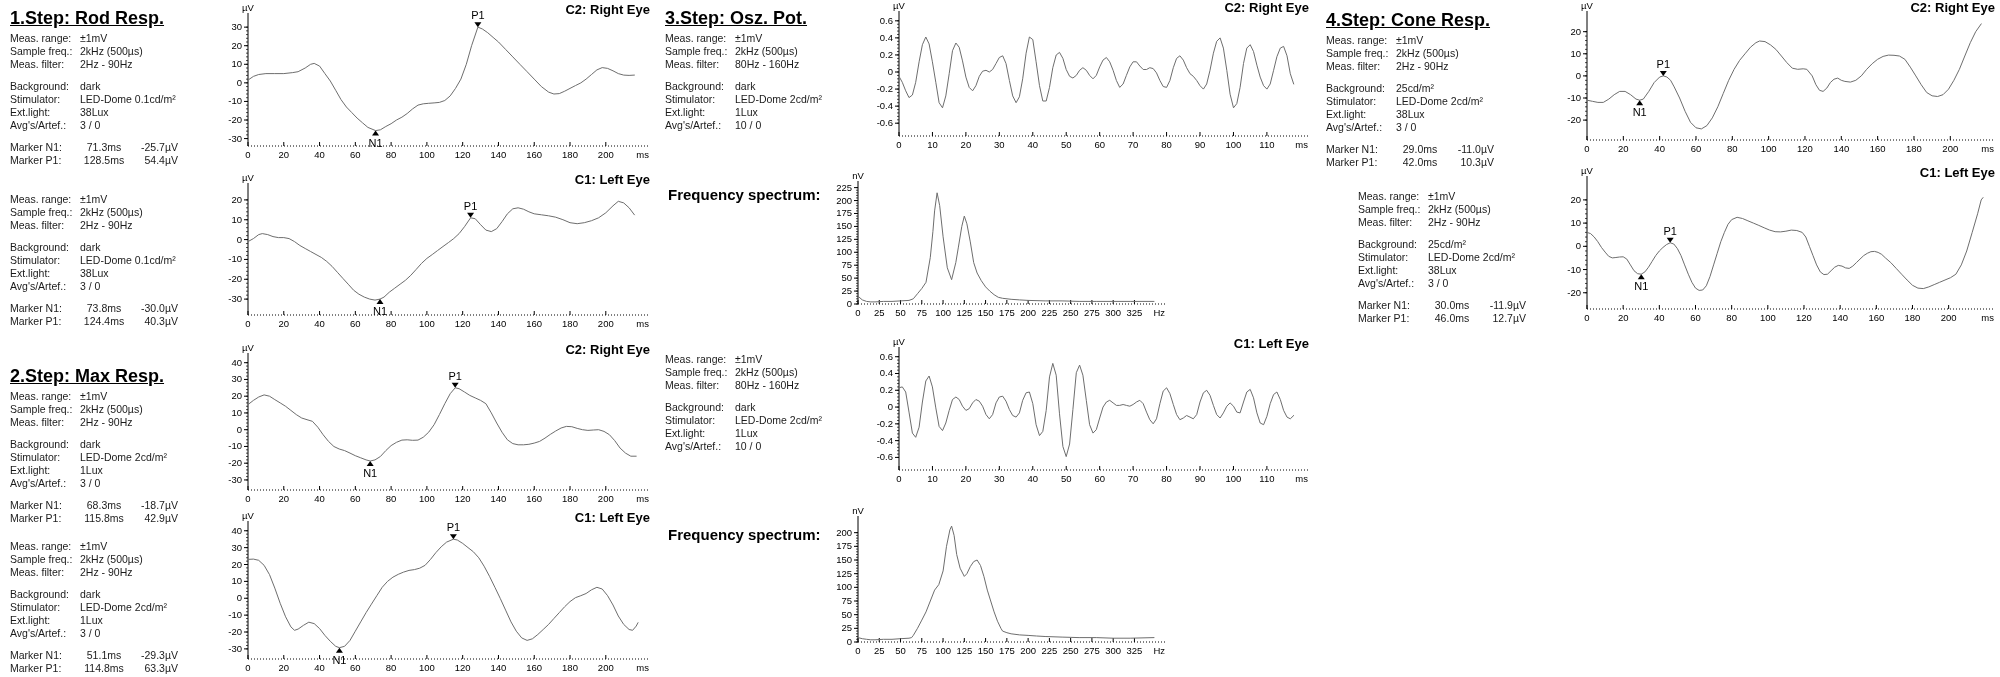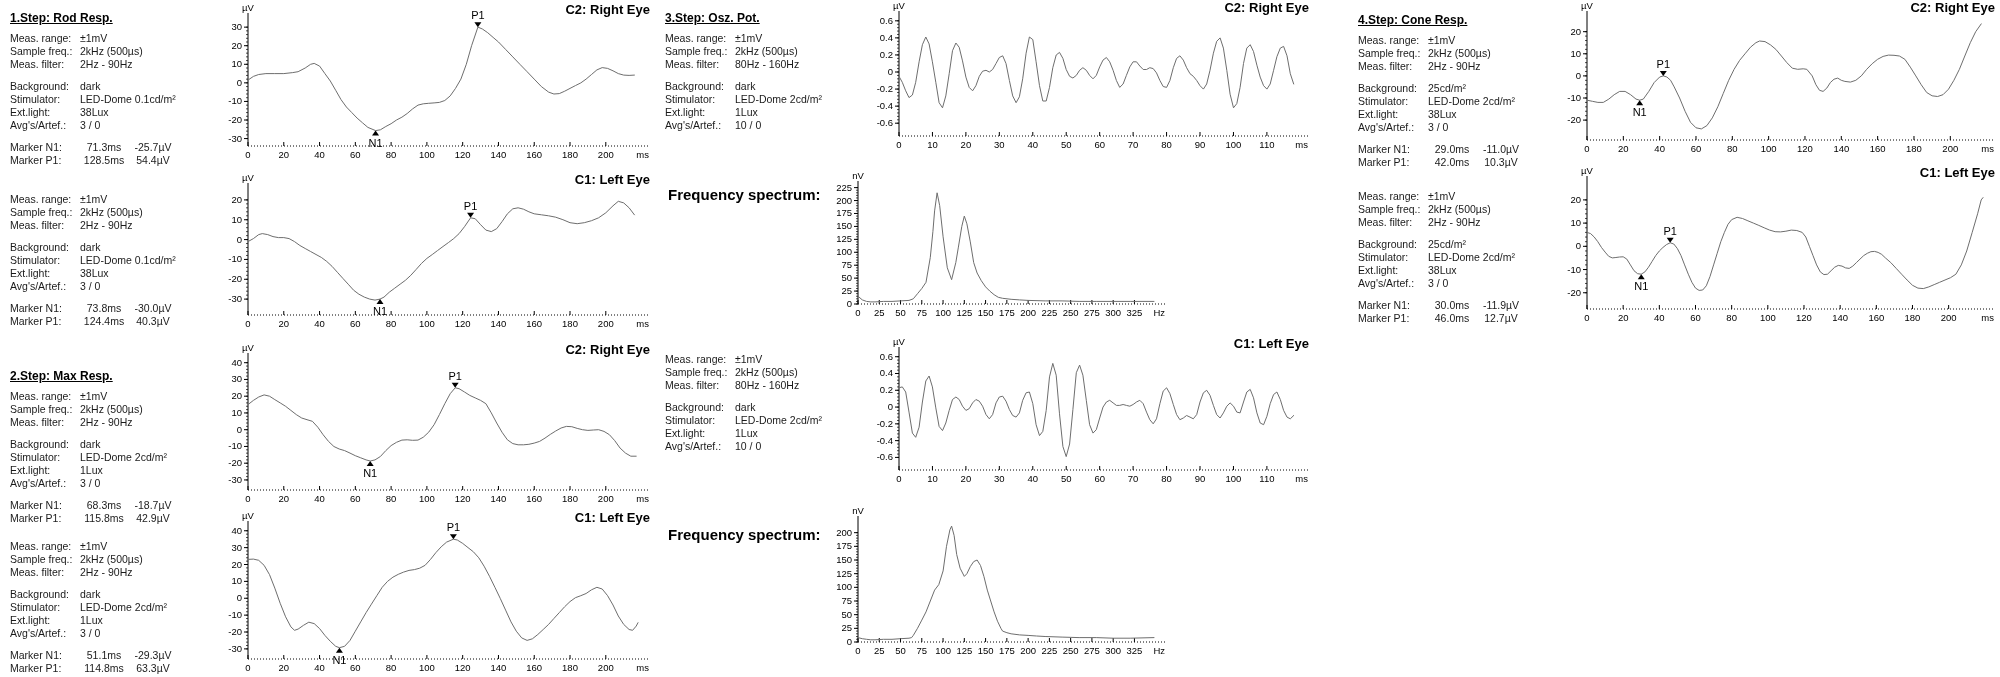--- a/index.html
+++ b/index.html
@@ -1,25 +1,25 @@
 <!DOCTYPE html>
 <html><head>
 <meta charset="utf-8">
 <style>
   html,body{margin:0;padding:0;background:#ffffff;}
   body{font-family:"Liberation Sans", sans-serif; color:#111;}
   #page{position:relative;width:2000px;height:677px;background:#fff;overflow:hidden;}
   .params{position:absolute;width:205px;font-size:10.5px;line-height:13px;color:#1a1a1a;}
-  .step-title{font-size:12px;font-weight:bold;text-decoration:underline;margin-bottom:7px;color:#000;}
+  .step-title{font-size:18px;font-weight:bold;text-decoration:underline;margin-bottom:7px;color:#000;}
   .pgroup{margin-bottom:9px;}
   .prow{white-space:nowrap;}
   .pk{display:inline-block;width:70px;}
   .pv{display:inline-block;}
   .pm-ms{display:inline-block;width:48px;text-align:center;}
-  .pm-uv{display:inline-block;width:50px;text-align:center;}
+  .pm-uv{display:inline-block;width:50px;text-align:right;}
   .chart{position:absolute;}
   .freq-label{position:absolute;font-size:15px;font-weight:bold;color:#000;}
   svg text{font-family:"Liberation Sans", sans-serif;}
 </style>
 </head>
 <body>
 
 <div id="page">
 
   <section class="params" style="left:10px;top:12px">
@@ -790,21 +790,21 @@
         <line x1="269.9080459770115" y1="133" x2="269.9080459770115" y2="137" stroke="#000000" stroke-width="1"></line>
         <text x="269.9080459770115" y="149" text-anchor="middle" font-size="9.5" fill="#000000">275</text>
         <line x1="291.17241379310343" y1="133" x2="291.17241379310343" y2="137" stroke="#000000" stroke-width="1"></line>
         <text x="291.17241379310343" y="149" text-anchor="middle" font-size="9.5" fill="#000000">300</text>
         <line x1="312.4367816091954" y1="133" x2="312.4367816091954" y2="137" stroke="#000000" stroke-width="1"></line>
         <text x="312.4367816091954" y="149" text-anchor="middle" font-size="9.5" fill="#000000">325</text>
         <text x="343" y="149" text-anchor="end" font-size="9.5" fill="#000000">Hz</text>
         <polyline points="36.0,132.6 40.3,133.7 44.5,134.3 48.8,134.8 53.0,134.8 61.5,134.3 70.0,134.3 78.5,133.7 87.0,133.2 89.6,132.6 91.3,130.4 95.5,123.3 99.8,115.1 104.0,106.9 108.3,96.0 112.6,85.1 116.8,79.6 121.1,65.9 124.5,41.3 127.9,24.9 129.6,21.1 132.1,30.4 134.7,49.5 138.1,63.2 142.3,71.4 144.9,68.7 148.3,61.6 151.7,56.6 155.1,55.0 158.5,60.5 161.9,71.4 165.3,85.1 168.7,96.0 172.1,106.9 175.5,116.2 178.9,123.3 180.6,126.1 184.9,127.7 189.1,128.8 197.6,129.9 206.1,130.4 214.6,131.0 223.1,131.5 240.1,132.1 257.1,132.6 274.2,132.6 291.2,133.2 308.2,133.2 332.0,132.6" fill="none" stroke="#6e6e6e" stroke-width="1" stroke-linejoin="round" stroke-linecap="round"></polyline>
       </svg></section>
 
-  <section class="params" style="left:1358px;top:14px">
+  <section class="params" style="left:1326px;top:14px">
       <div class="step-title">4.Step: Cone Resp.</div>
       <div class="pgroup">
         <div class="prow"><span class="pk">Meas. range:</span><span class="pv">±1mV</span></div>
         <div class="prow"><span class="pk">Sample freq.:</span><span class="pv">2kHz (500µs)</span></div>
         <div class="prow"><span class="pk">Meas. filter:</span><span class="pv">2Hz - 90Hz</span></div>
       </div>
       <div class="pgroup">
         <div class="prow"><span class="pk">Background:</span><span class="pv">25cd/m²</span></div>
         <div class="prow"><span class="pk">Stimulator:</span><span class="pv">LED-Dome 2cd/m²</span></div>
         <div class="prow"><span class="pk">Ext.light:</span><span class="pv">38Lux</span></div>

